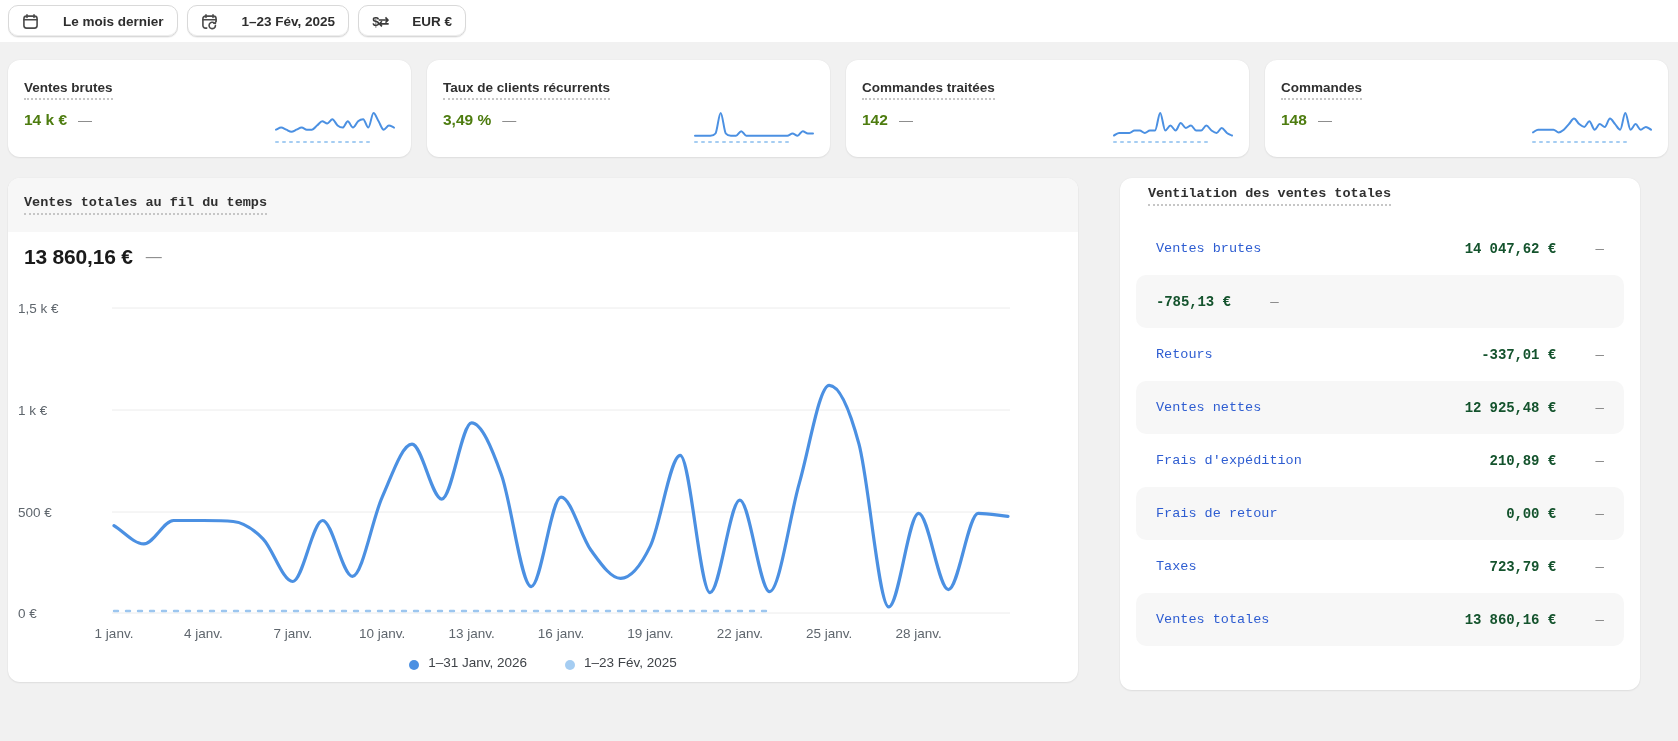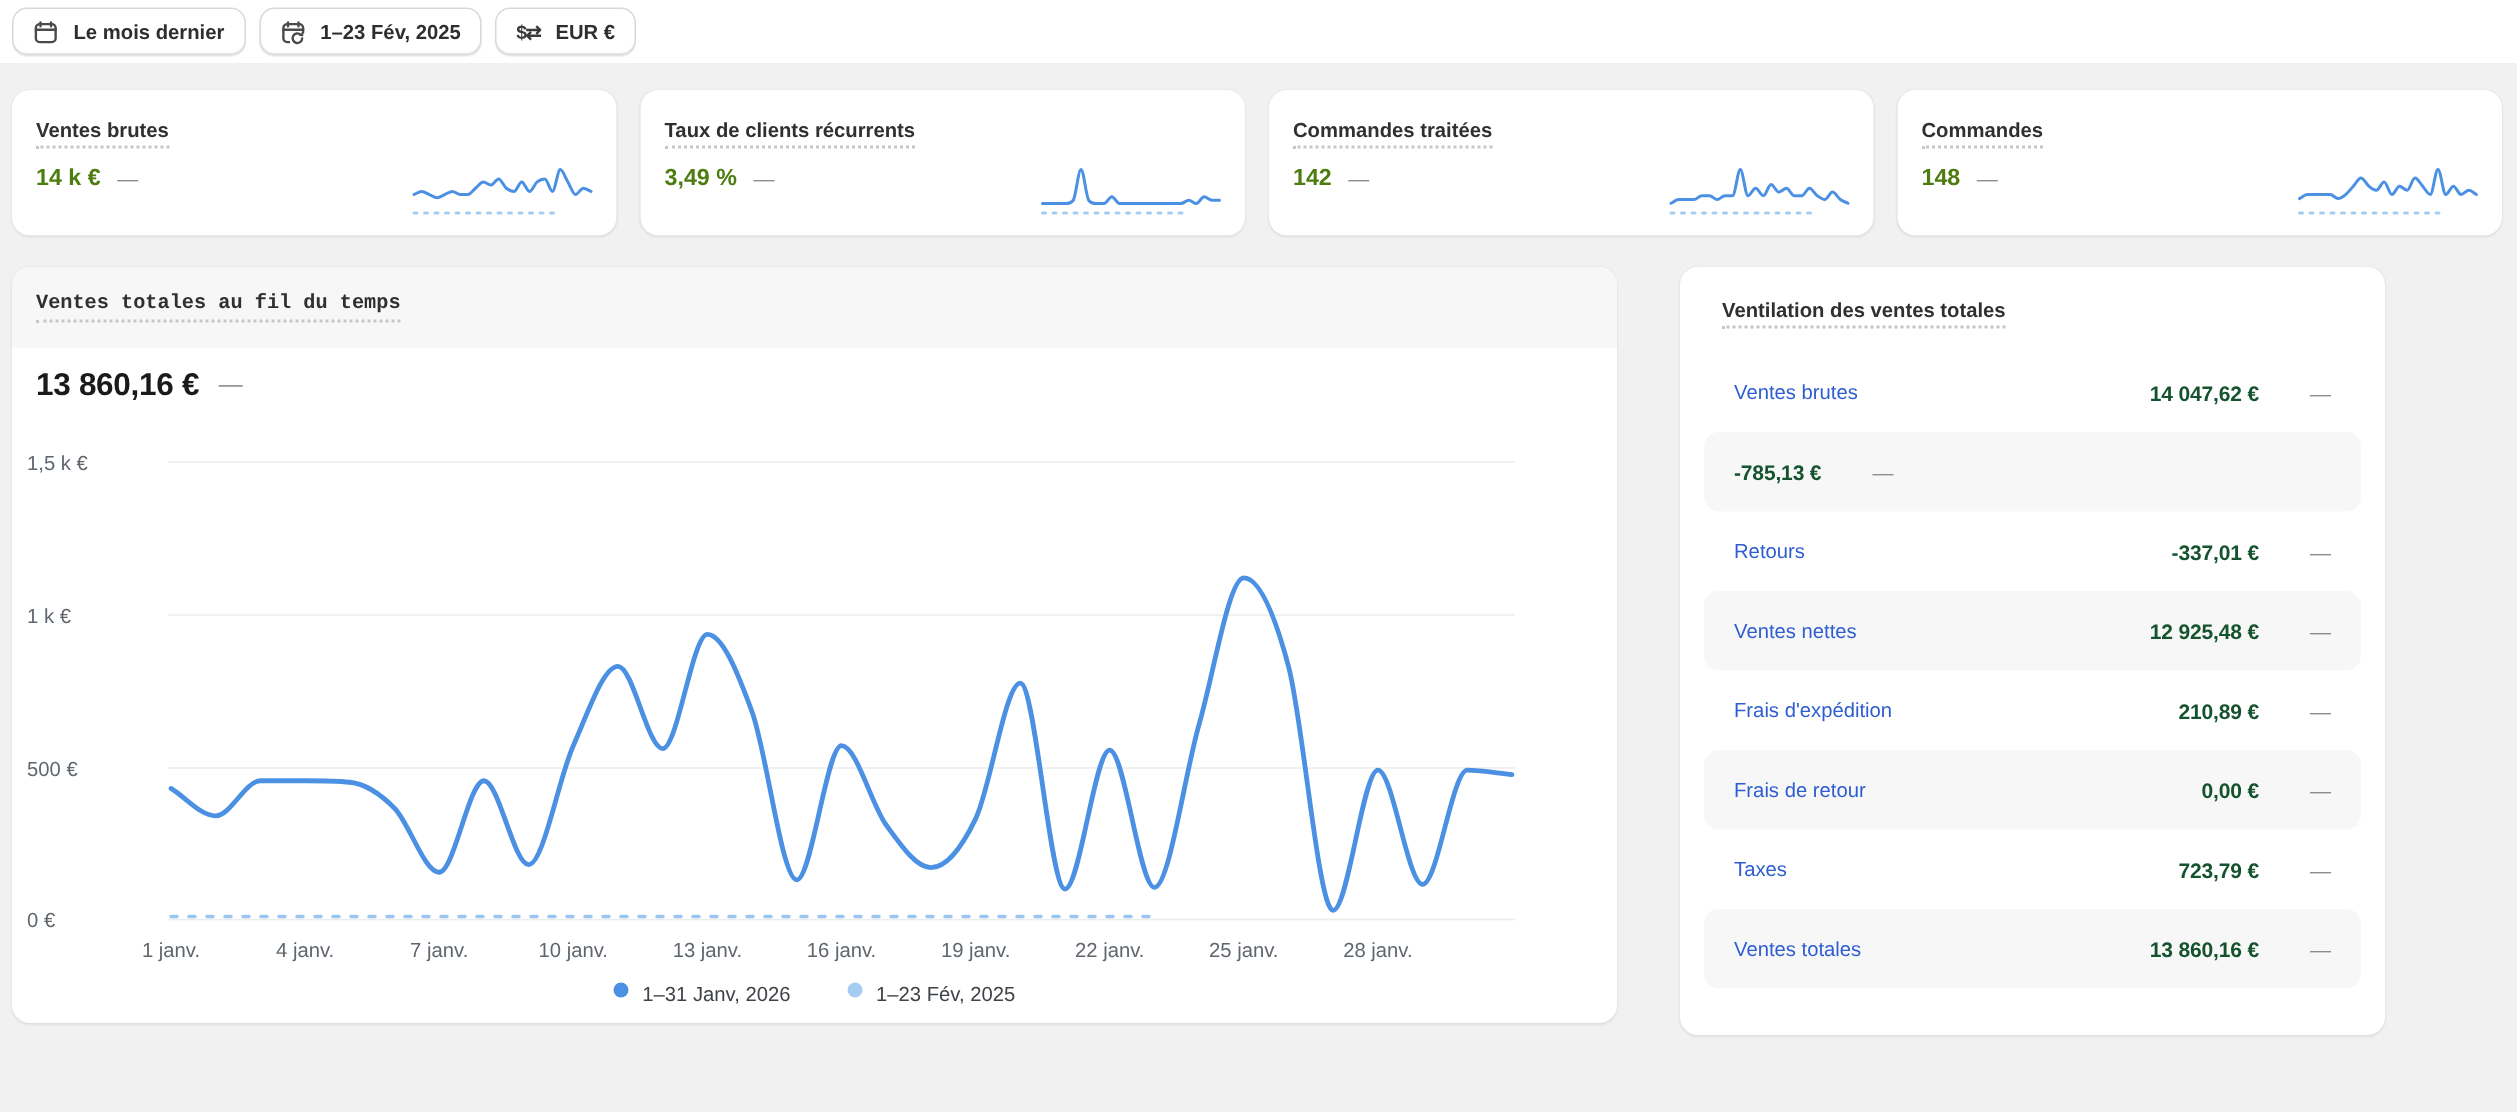--- a/index.html
+++ b/index.html
@@ -9,21 +9,21 @@
     font-family:"Liberation Sans", sans-serif;
     color:#303030;
     -webkit-font-smoothing:antialiased;
   }
   
   .topbar{
     background:#ffffff;height:42px;display:flex;align-items:center;
     gap:9px;padding:0 8px;box-sizing:border-box;
   }
   .pill{
-    display:inline-flex;align-items:center;gap:10px;
+    display:inline-flex;align-items:center;gap:24px;
     background:#fff;border:1px solid #d9d9d9;border-radius:10px;
     height:32px;padding:0 13px;font-size:13.5px;font-weight:700;color:#2e2e2e;
     box-shadow:0 1px 1px rgba(0,0,0,.06), inset 0 -1px 0 rgba(0,0,0,.07);
     cursor:pointer;white-space:nowrap;
   }
   .pill svg{display:block;}
   .cur-glyph{font-size:13px;font-weight:700;color:#3a3a3a;letter-spacing:-1px;}
   
   .metrics{display:grid;grid-template-columns:repeat(4,1fr);gap:16px;margin:18px 10px 0 8px;}
   .mcard{
@@ -56,27 +56,28 @@
   .chart-value-dash{color:#8d8d8d;font-size:16px;}
   .chart-svg{display:block;margin-top:2px;}
   .tick-text{font-size:13.5px;fill:#5f666d;}
   .gridline{stroke:#ececec;stroke-width:1;}
   .compare-line{stroke:#9cc6ef;stroke-width:2.4;stroke-dasharray:4 8;stroke-linecap:round;fill:none;}
   .main-line{fill:none;stroke-width:3.2;stroke-linecap:round;stroke-linejoin:round;}
   .legend{
     position:absolute;left:0;right:0;bottom:12px;display:flex;justify-content:center;
     gap:38px;align-items:center;font-size:13.5px;color:#3f4348;
   }
-  .legend-item{display:flex;align-items:flex-start;gap:9px;cursor:pointer;}
+  .legend-item{display:flex;align-items:flex-end;gap:9px;cursor:pointer;}
   .legend-dot{width:10px;height:10px;border-radius:50%;}
   
   .breakdown{
-    width:470px;background:#fff;border-radius:12px;box-sizing:border-box;
-    padding:18px 16px 16px;min-height:512px;
+    width:520px;background:#fff;border-radius:12px;box-sizing:border-box;
+    padding:4px 16px 16px;min-height:512px;
     box-shadow:0 1px 2px rgba(0,0,0,.07),0 0 2px rgba(0,0,0,.05);
+    font-family:Liberation Mono, monospace;
   }
   .breakdown-title-wrap{margin:2px 0 16px 12px;}
   .b-rows{display:flex;flex-direction:column;}
   .b-row{display:flex;align-items:center;height:53px;border-radius:10px;padding:0 20px;}
   .b-row.alt{background:#f7f7f7;}
   .b-label{flex:1;font-size:13.5px;font-weight:500;color:#2e5dd1;cursor:pointer;}
   .b-value{font-size:14px;font-weight:700;color:#14532d;letter-spacing:-.1px;}
   .b-dash{width:48px;text-align:right;color:#8d8d8d;font-size:14px;}
 </style>
 </head>

